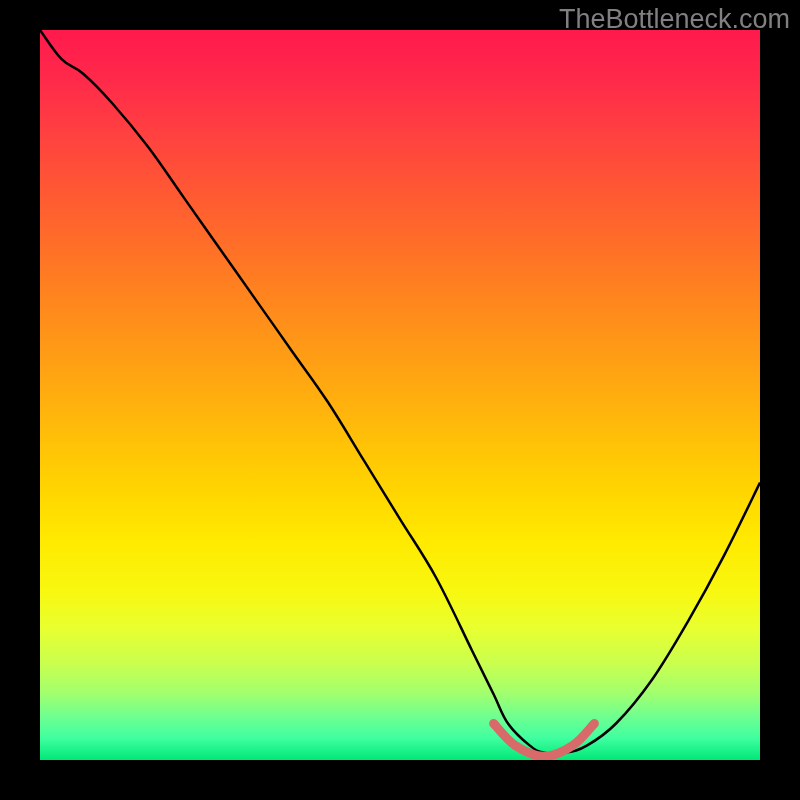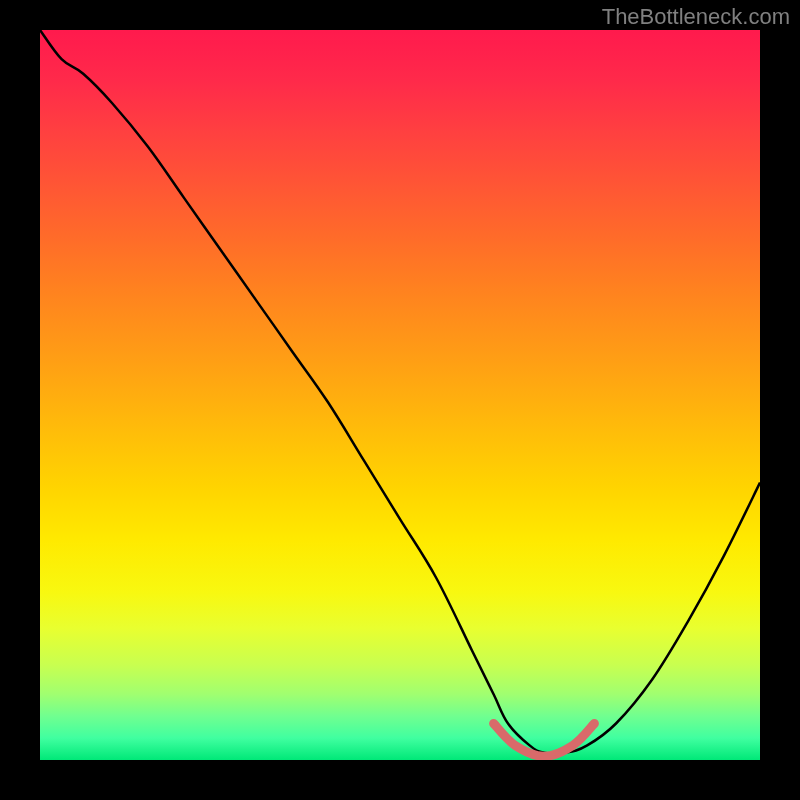--- a/index.html
+++ b/index.html
@@ -9,21 +9,21 @@
     background: #000;
     position: relative;
     overflow: hidden;
     font-family: Arial, sans-serif;
   }
   .watermark {
     position: absolute;
     top: 4px;
     right: 10px;
     color: #808080;
-    font-size: 22px;
+    font-size: 27px;
     font-weight: 500;
     z-index: 5;
   }
   .plot-area {
     position: absolute;
     left: 40px;
     top: 30px;
     width: 720px;
     height: 730px;
     background: linear-gradient(to bottom,

